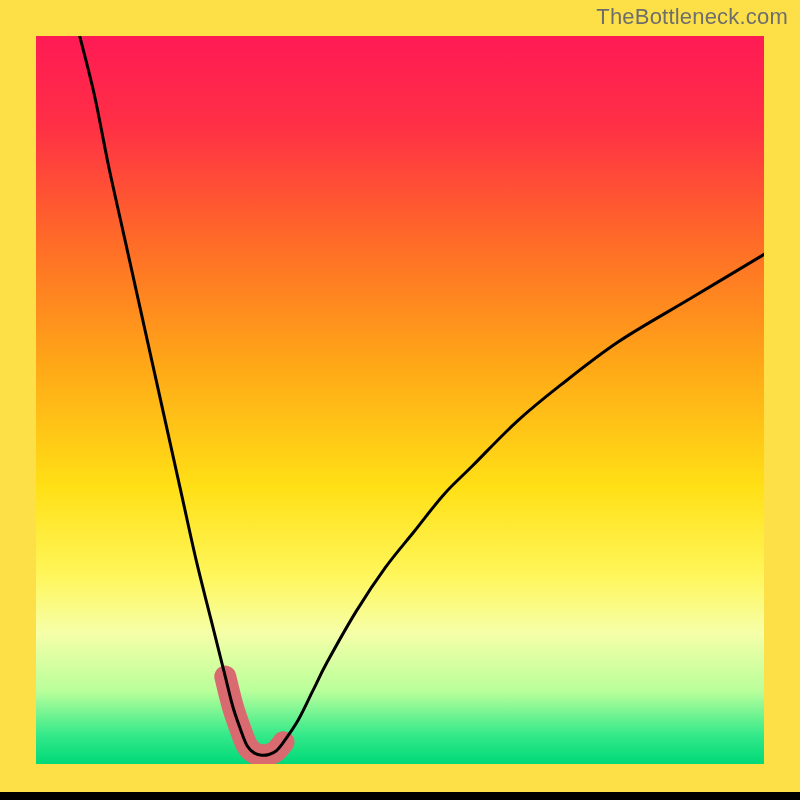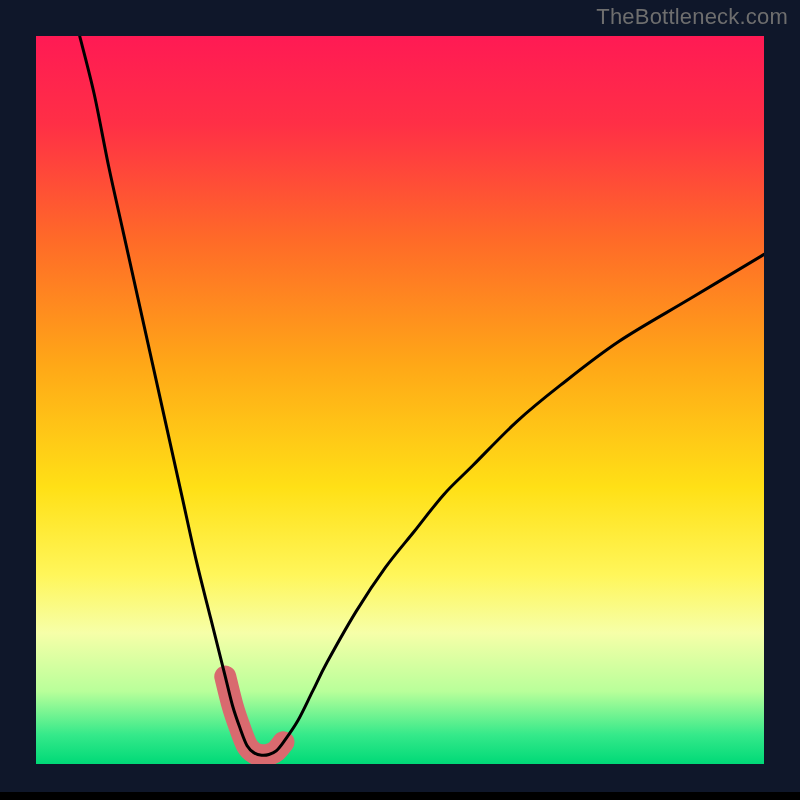--- a/index.html
+++ b/index.html
@@ -8,21 +8,21 @@
     width: 800px;
     height: 800px;
     background: #000;
     overflow: hidden;
     font-family: Arial, Helvetica, sans-serif;
   }
   .stage {
     position: relative;
     width: 800px;
     height: 792px;
-    background: #0f172a;
+    background: #fde047;
   }
   .watermark {
     position: absolute;
     top: 4px;
     right: 12px;
     color: #6e6e6e;
     font-size: 22px;
     font-weight: 500;
     letter-spacing: 0.2px;
     z-index: 5;

